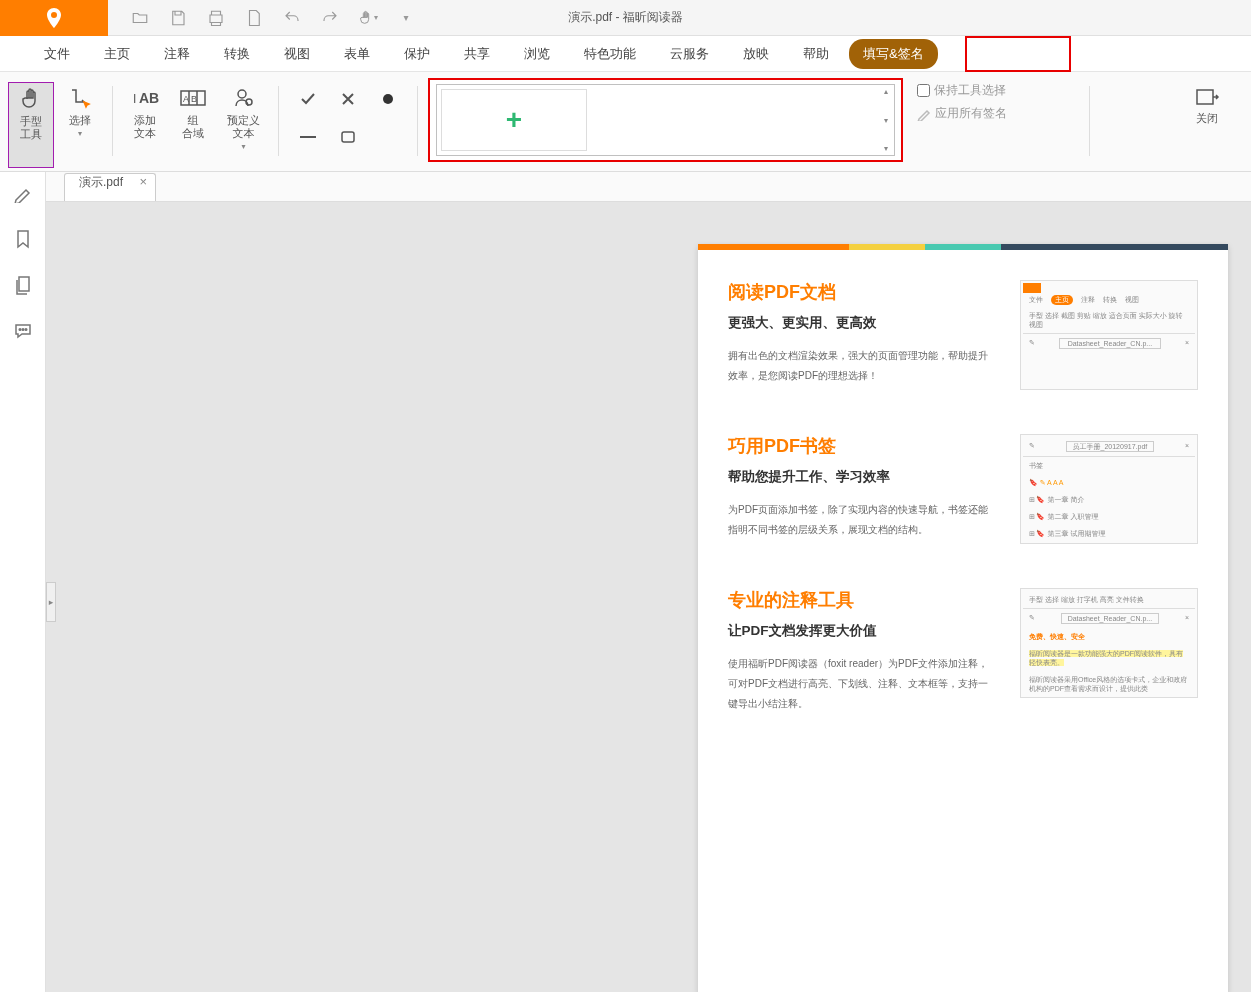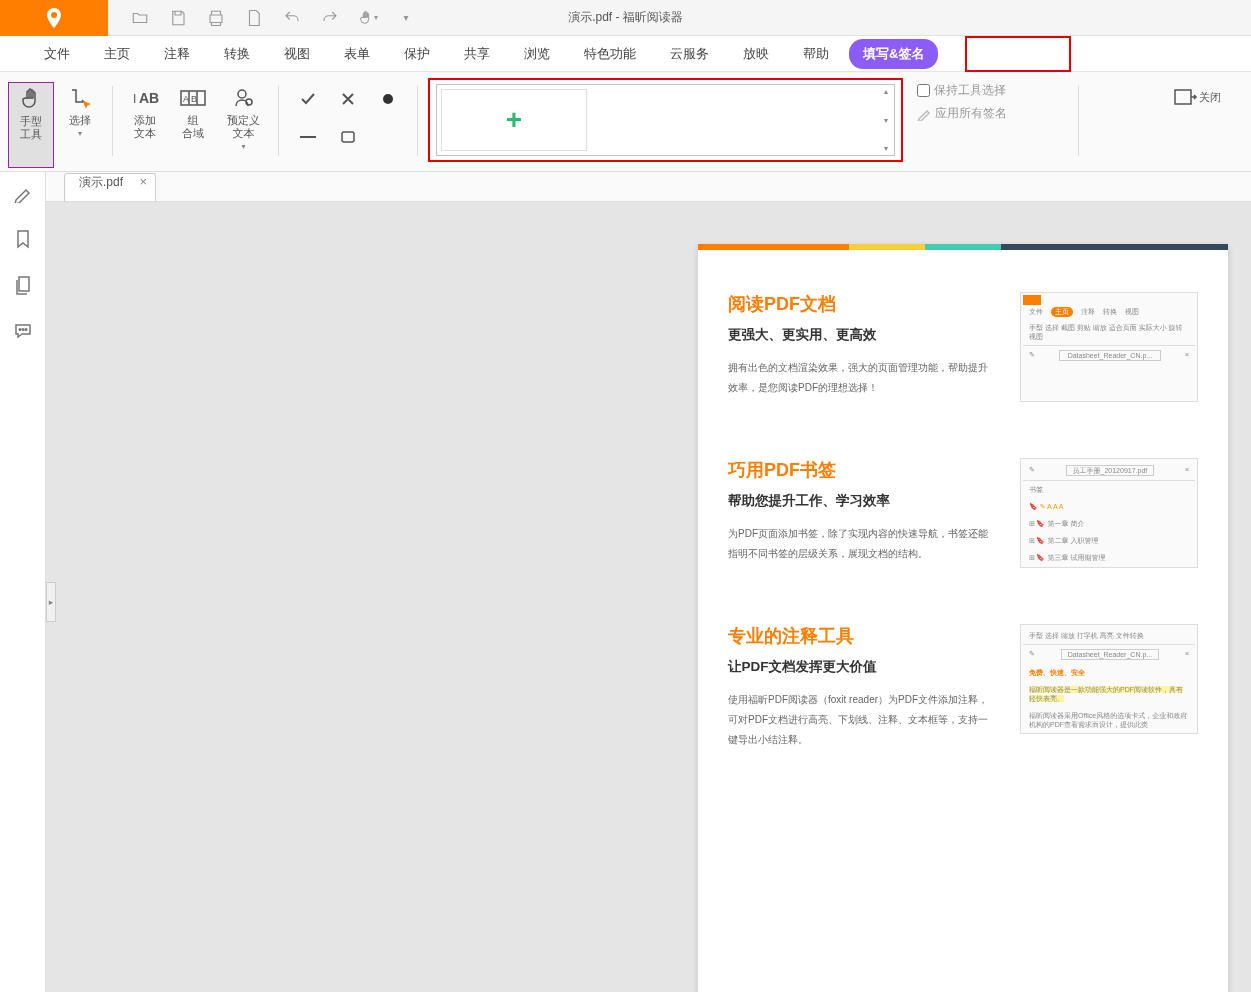--- a/index.html
+++ b/index.html
@@ -7,56 +7,56 @@
 .titlebar{height:36px;background:#f5f5f5;display:flex;align-items:center;border-bottom:1px solid #e0e0e0;}
 .app-logo{width:108px;height:36px;background:#ff7e00;display:flex;align-items:center;justify-content:center;}
 .app-logo svg{width:24px;height:24px;}
 .qat{display:flex;align-items:center;gap:18px;padding-left:22px;}
 .qat-btn{width:20px;height:20px;display:flex;align-items:center;justify-content:center;color:#999;cursor:pointer;}
 .qat-btn svg{width:18px;height:18px;stroke:#999;fill:none;stroke-width:1.5;}
 .title-txt{position:absolute;left:50%;transform:translateX(-50%);font-size:12px;color:#555;top:9px;white-space:nowrap;}
 
 .menubar{height:36px;background:#fff;display:flex;align-items:center;padding-left:30px;gap:6px;border-bottom:1px solid #e5e5e5;}
 .menu-item{padding:6px 14px;font-size:13px;color:#444;cursor:pointer;border-radius:14px;}
-.menu-item.active{background:#8b5cf6;color:#fff;font-weight:bold;}
+.menu-item.active{background:#a16207;color:#fff;}
 .menubar-hl{position:absolute;right:180px;top:36px;width:106px;height:36px;border:2px solid #e80000;pointer-events:none;z-index:5;}
 
 .ribbon{height:100px;background:#fafafa;border-bottom:1px solid #ddd;display:flex;align-items:flex-start;padding:10px 0 0 8px;gap:4px;}
 .rib-group{display:flex;flex-direction:column;align-items:center;gap:2px;padding:0 8px;height:86px;justify-content:flex-start;cursor:pointer;}
 .rib-group.sel{background:#e0e0e0;border:1px solid #a21caf;}
 .rib-ico{width:28px;height:28px;display:flex;align-items:center;justify-content:center;margin-top:2px;}
 .rib-lbl{font-size:11px;color:#555;text-align:center;line-height:13px;white-space:pre;}
 .rib-sep{width:1px;height:70px;background:#ddd;margin:4px 6px 0;}
 .tool-col{display:flex;flex-direction:column;gap:20px;padding:8px 10px;}
 .tool-row{display:flex;gap:22px;align-items:center;}
 .tiny-tool{width:18px;height:18px;display:flex;align-items:center;justify-content:center;cursor:pointer;}
 .sig-box{border:2px solid #e80000;width:475px;height:84px;margin-top:-4px;display:flex;align-items:center;padding:6px;gap:6px;background:#fff;}
 .sig-inner{border:1px solid #c0c0c0;width:100%;height:72px;display:flex;align-items:center;background:#fff;position:relative;}
 .add-sig{width:146px;height:62px;margin-left:4px;background:#fff;border:1px solid #ddd;display:flex;align-items:center;justify-content:center;cursor:pointer;}
 .add-sig span{color:#2eb872;font-size:28px;font-weight:bold;}
 .sig-scroll{position:absolute;right:2px;top:2px;bottom:2px;width:12px;display:flex;flex-direction:column;justify-content:space-between;align-items:center;}
 .sig-scroll span{font-size:8px;color:#888;cursor:pointer;}
 .rib-right{display:flex;flex-direction:column;justify-content:center;gap:6px;padding-left:10px;}
 .rib-chk{display:flex;align-items:center;gap:4px;font-size:12px;color:#999;}
 .rib-chk input{width:13px;height:13px;}
-.close-grp{display:flex;flex-direction:row;align-items:center;padding:0 16px;cursor:pointer;margin-left:auto;margin-right:14px;}
+.close-grp{display:flex;flex-direction:column;align-items:center;padding:0 16px;cursor:pointer;margin-left:auto;margin-right:14px;}
 .sidebar{width:46px;background:#fff;border-right:1px solid #e0e0e0;display:flex;flex-direction:column;align-items:center;padding-top:10px;gap:24px;}
 .side-btn{width:22px;height:22px;display:flex;align-items:center;justify-content:center;cursor:pointer;color:#666;}
 .tabbar{height:30px;display:flex;align-items:flex-end;padding-left:18px;background:#fafafa;border-bottom:1px solid #ddd;}
 .doc-tab{height:28px;padding:0 32px 0 14px;background:#fff;border:1px solid #ccc;border-bottom:none;border-radius:3px 3px 0 0;display:flex;gap:8px;font-size:12px;color:#555;position:relative;cursor:pointer;}
 .tab-x{position:absolute;right:8px;cursor:pointer;color:#888;font-size:13px;}
 .content{flex:1;display:flex;background:#e5e5e5;height:790px;position:relative;padding-left:12px;}
 .expand-handle{width:10px;height:40px;position:absolute;left:0;top:48%;background:#f0f0f0;border:1px solid #ccc;display:flex;align-items:center;justify-content:center;font-size:9px;color:#888;cursor:pointer;}
 .page{width:530px;background:#fff;margin-top:42px;margin-left:640px;height:750px;box-shadow:0 2px 6px rgba(0,0,0,0.15);padding:0;overflow:hidden;position:relative;}
 .pg-stripe{height:6px;display:flex;}
 .st1{flex:2;background:#ff7e00;}
 .st2{flex:1;background:#f4d03f;}
 .st3{flex:1;background:#48c9b0;}
 .st4{flex:3;background:#34495e;}
-.sec{padding:42px 30px 14px;display:flex;gap:24px;}
+.sec{padding:30px 30px 14px;display:flex;gap:24px;}
 .sec-txt{flex:1;}
 .sec h2{color:#ff7e00;font-size:18px;font-weight:bold;margin-bottom:10px;}
 .sec h3{color:#333;font-size:13.5px;font-weight:bold;margin-bottom:14px;}
 .sec p{color:#666;font-size:10px;line-height:20px;}
 .sec-img{width:178px;height:110px;border:1px solid #ddd;background:#fafafa;font-size:7px;position:relative;overflow:hidden;padding:2px;}
 .mini-top{height:10px;display:flex;align-items:center;}
 .mini-orange{width:18px;height:10px;background:#ff7e00;}
 .mini-tabs{display:flex;gap:8px;font-size:7px;color:#888;padding:2px 6px;}
 .mini-tabs span.on{background:#ff7e00;color:#fff;padding:0 4px;border-radius:7px;}
 .mini-body{padding:4px 6px;font-size:7px;color:#888;line-height:9px;}

